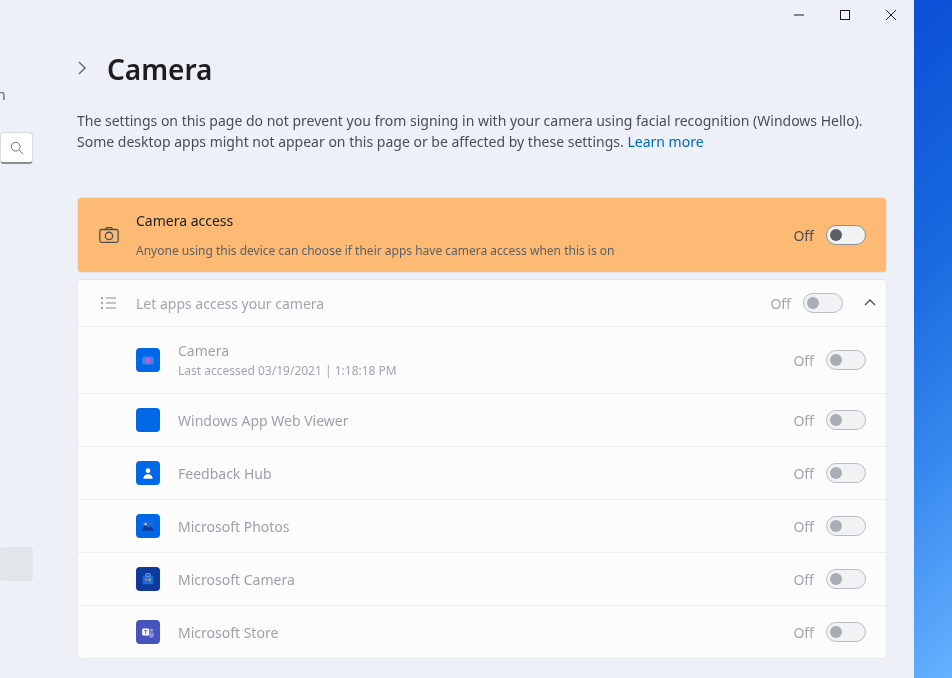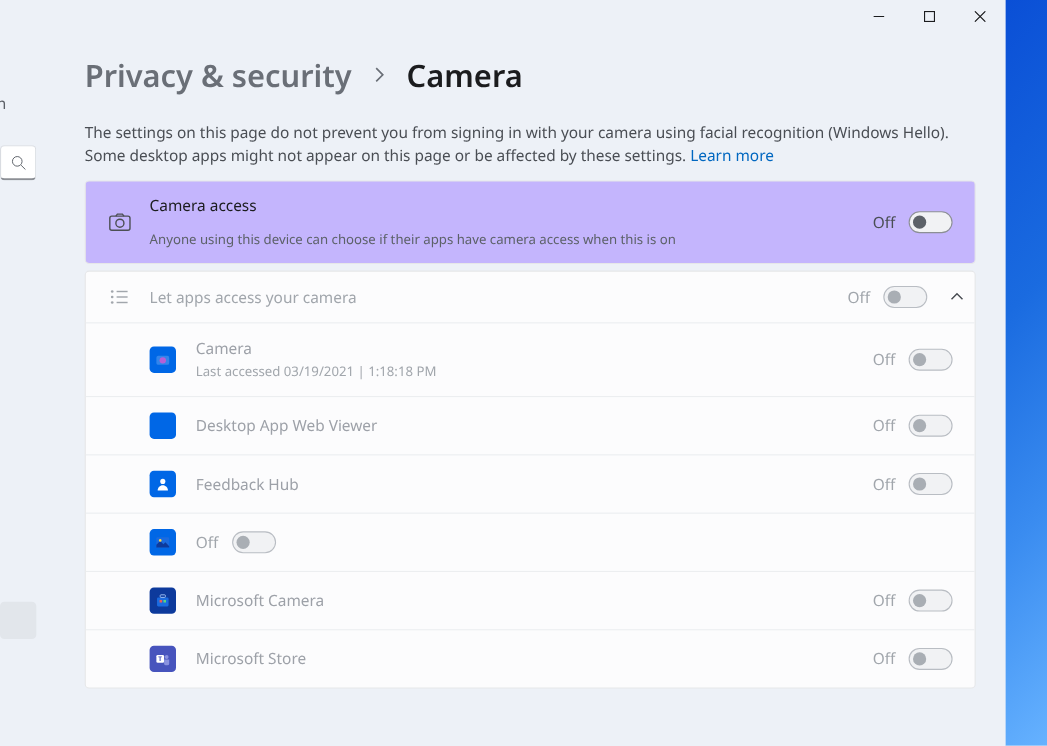--- a/index.html
+++ b/index.html
@@ -11,23 +11,23 @@
     .titlebtn svg { display:block; }
     .sidebar { position:absolute; left:0; top:0; width:38px; height:678px; background:#edf1f7; }
     .sidebar-truncated { position:absolute; left:-3px; top:85px; width:8px; color:#5b5f66; font-size:14px;}
     .search { position:absolute; left:0; top:132px; width:33px; height:32px; background:#fff; border:1px solid #d9dce1; border-bottom:2px solid #8c8f95; border-radius:4px; display:flex; align-items:center; justify-content:center; }
     .side-highlight{position:absolute; left:0; top:547px; width:33px; height:34px; background:#e2e6eb; border-radius:4px;}
     .content { position:absolute; left:77px; top:50px; width:810px; }
     .breadcrumb { display:flex; align-items:center; gap:20px; margin-bottom:22px; }
     .breadcrumb .parent { font-size:28px; font-weight:600; color:#6a6f77; cursor:pointer; }
     .breadcrumb .chev { color:#6a6f77; }
     .breadcrumb .current { font-size:28px; font-weight:600; color:#1b1c1e; }
-    .desc { font-size:14px; color:#4a4e54; line-height:1.5; margin-bottom:12px; max-width:790px;}
+    .desc { font-size:14px; color:#4a4e54; line-height:1.5; margin-bottom:45px; max-width:790px;}
     .desc a{ color:#0067c0; text-decoration:none; cursor:pointer;}
-    .card { width:810px; background:#c4b5fd; border:1px solid #e6e7e9; border-radius:4px; margin-bottom:6px; }
+    .card { width:810px; background:#fdba74; border:1px solid #e6e7e9; border-radius:4px; margin-bottom:6px; }
     .row { display:flex; align-items:center; padding:13px 20px 13px 16px; min-height:68px; }
     .iconbox { width:30px; display:flex; justify-content:center; color:#4c4f54;}
     .rowtext { flex:1; margin-left:12px;}
     .rowtitle{ font-size:14px; color:#1b1c1e;}
     .rowsub{ font-size:12px; color:#5c6168; margin-top:12px;}
     .dimmed .rowtitle, .dimmed .rowsub, .dimmed .statelabel { color:#a1a6ac;}
     .statelabel{ font-size:14px; color:#4a4e54; margin-right:12px;}
     .toggle{ width:40px; height:20px; border-radius:999px; border:1px solid #8c8f95; background:#f1f2f4; position:relative; cursor:pointer;}
     .toggle .knob{ position:absolute; left:3px; top:3px; width:12px; height:12px; border-radius:50%; background:#5c6168;}
     .dimmed .toggle{border-color:#b9bdc3;}
@@ -73,21 +73,20 @@
           <circle cx="6.5" cy="6.5" r="5" fill="none" stroke="#5c6168" stroke-width="1"></circle>
           <path d="M10.5 10.5L15 15" stroke="#5c6168" stroke-width="1"></path>
         </svg>
     </div>
     <div class="side-highlight"></div>
   </div>
 
   <div class="content">
 
     <div class="breadcrumb">
-      <span class="parent">Privacy &amp; security</span>
       <span class="chev">
         <svg width="10" height="14" viewBox="0 0 8 14">
             <path d="M1 1l6 6-6 6" fill="none" stroke="#6a6f77" stroke-width="1.5"></path>
           </svg>
       </span>
       <span class="current">Camera</span>
     </div>
 
     <p class="desc">
       <span>The settings on this page do not prevent you from signing in with your camera using facial recognition (Windows Hello). Some desktop apps might not appear on this page or be affected by these settings.  </span><a>Learn more</a>
@@ -153,21 +152,21 @@
       <div class="appsub">Last accessed 03/19/2021  |  1:18:18 PM</div>
     </div>
     <div class="statelabel">Off</div>
     <div class="toggle">
               <div class="knob"></div>
             </div>
   </div>
           <div class="apprw dimmed">
     <div class="appicon" style="background:#0067e6"></div>
     <div class="apptext">
-      <div class="appname">Desktop App Web Viewer</div>
+      <div class="appname">Windows App Web Viewer</div>
 
     </div>
     <div class="statelabel">Off</div>
     <div class="toggle">
               <div class="knob"></div>
             </div>
   </div>
           <div class="apprw dimmed">
     <div class="appicon" style="background:#0067e6">
               <svg width="14" height="14" viewBox="0 0 24 24" fill="#fff">
@@ -185,20 +184,24 @@
             </div>
   </div>
           <div class="apprw dimmed">
     <div class="appicon" style="background:#0067e6">
               <svg width="14" height="14" viewBox="0 0 24 24">
                 <rect x="2" y="4" width="20" height="16" rx="2" fill="#1a6be0"></rect>
                 <path d="M2 16l6-6 5 5 3-3 6 6v2H2z" fill="#0d3a9c"></path>
                 <circle cx="8" cy="9" r="2" fill="#ffd94a"></circle>
               </svg>
             </div>
+    <div class="apptext">
+      <div class="appname">Microsoft Photos</div>
+
+    </div>
     <div class="statelabel">Off</div>
     <div class="toggle">
               <div class="knob"></div>
             </div>
   </div>
           <div class="apprw dimmed">
     <div class="appicon" style="background:#0d3a9c">
               <svg width="14" height="14" viewBox="0 0 24 24">
                 <rect x="3" y="7" width="18" height="14" rx="2" fill="#1a6be0"></rect>
                 <rect x="8" y="3" width="8" height="4" rx="1" fill="none" stroke="#9dbff2" stroke-width="1.5"></rect>

